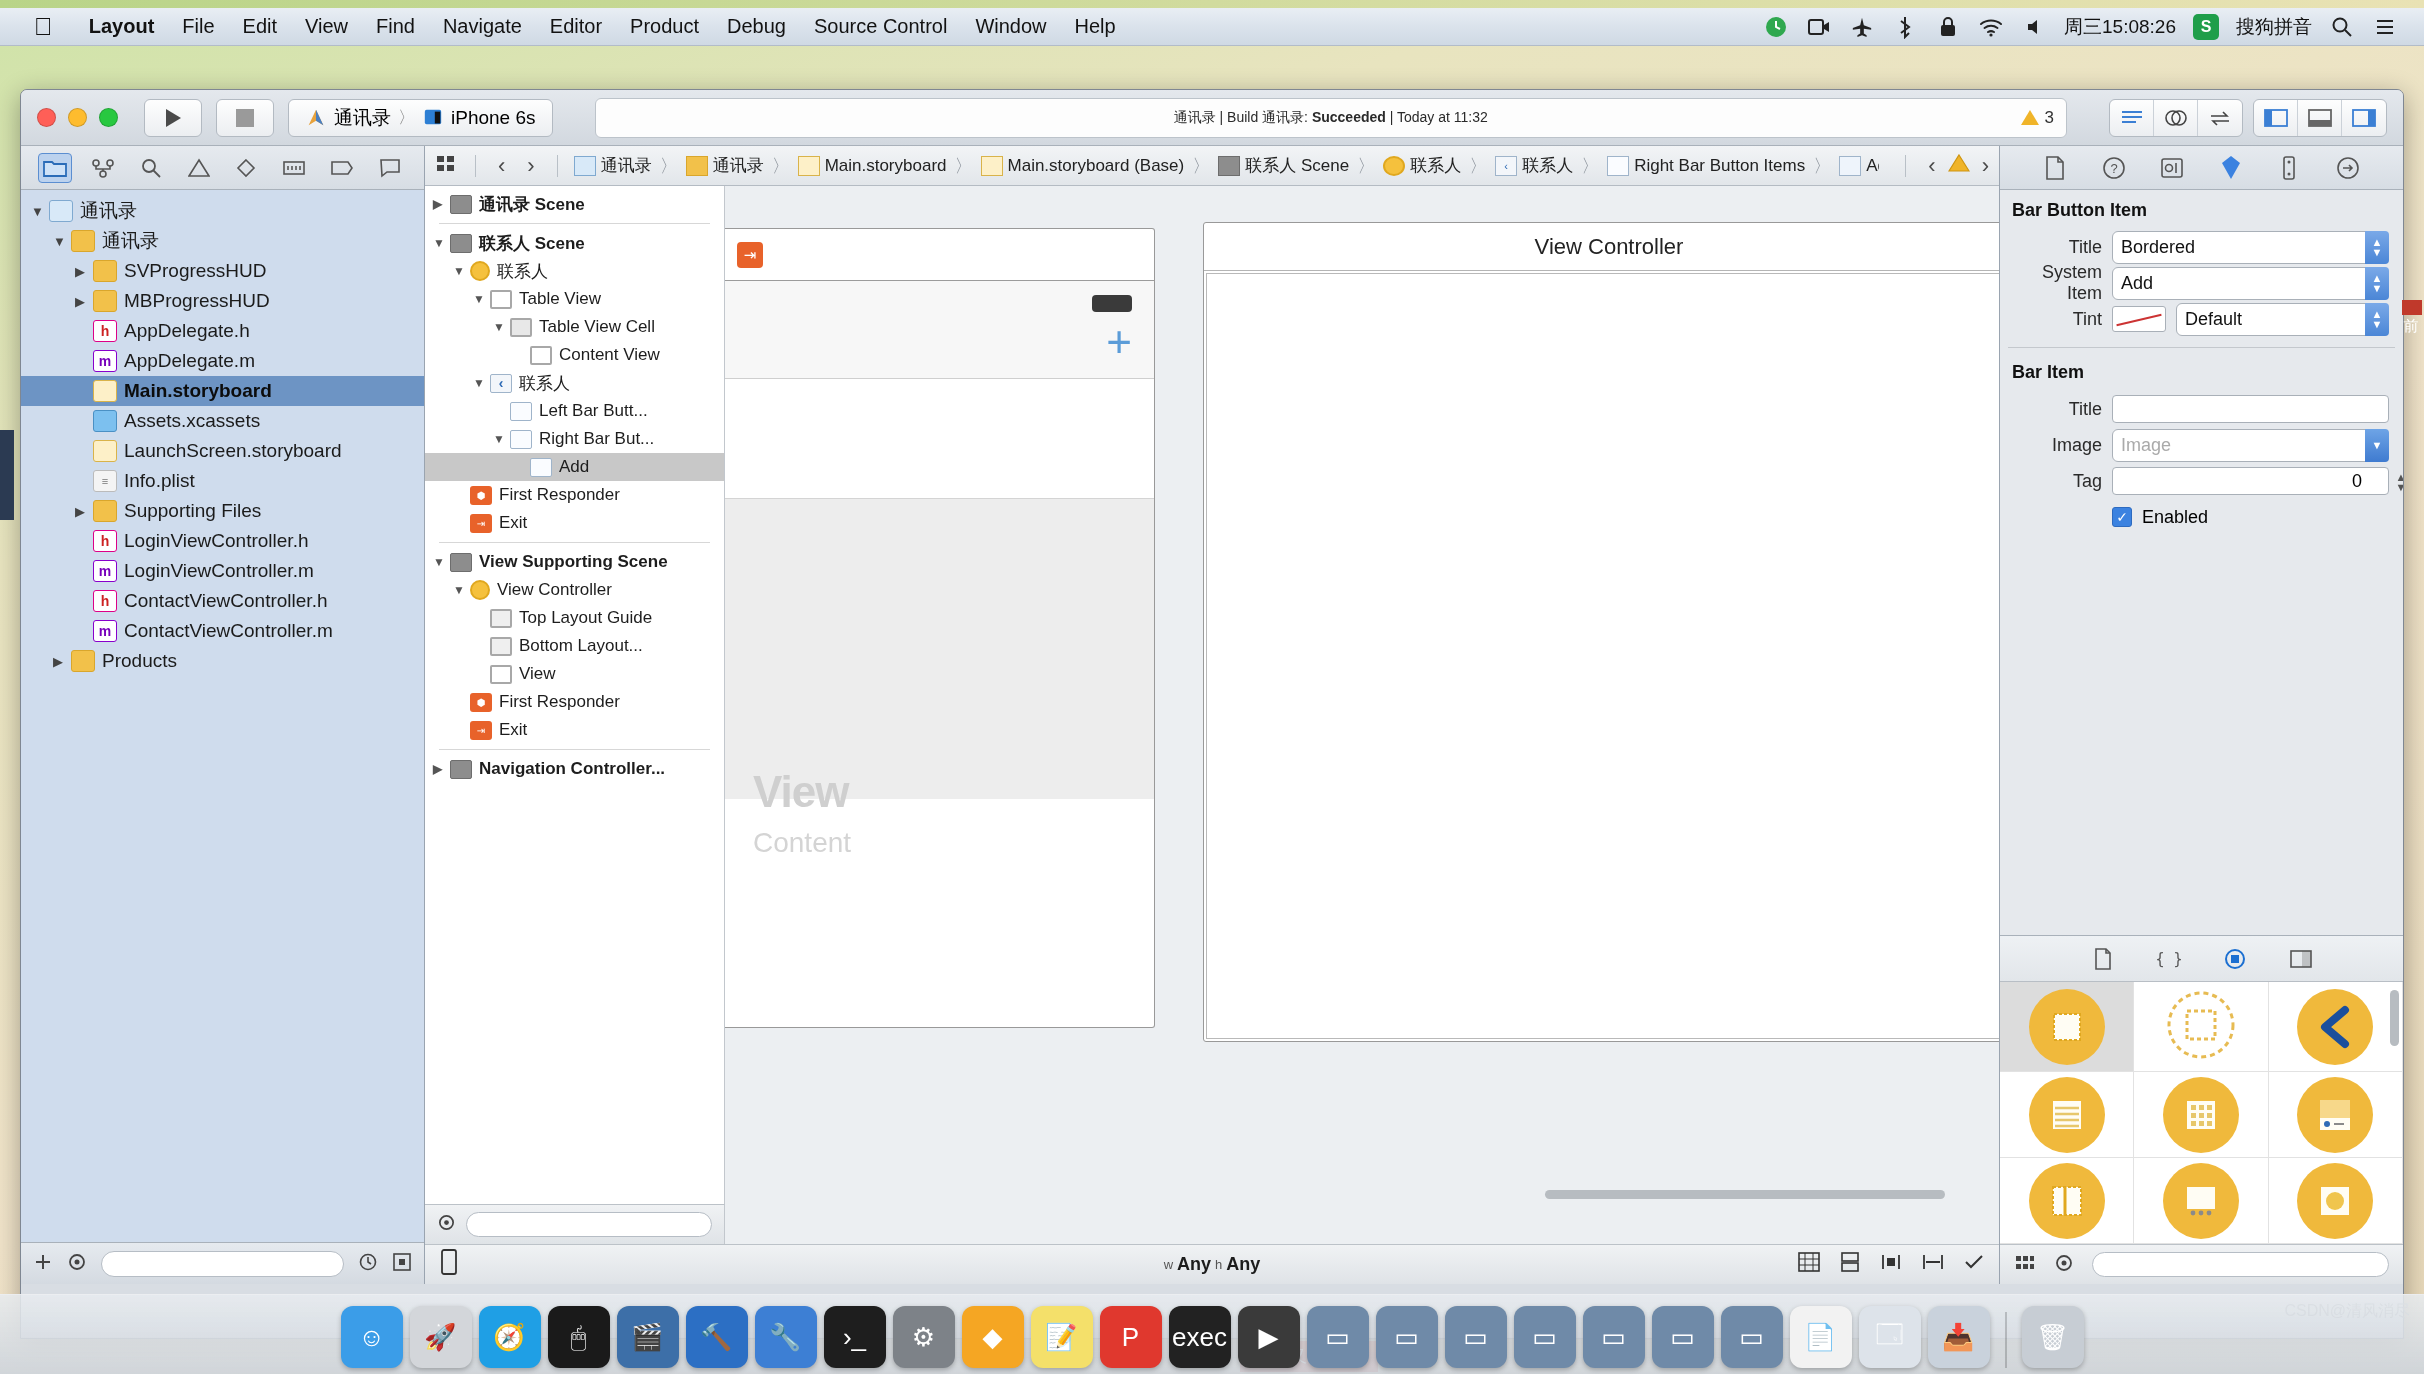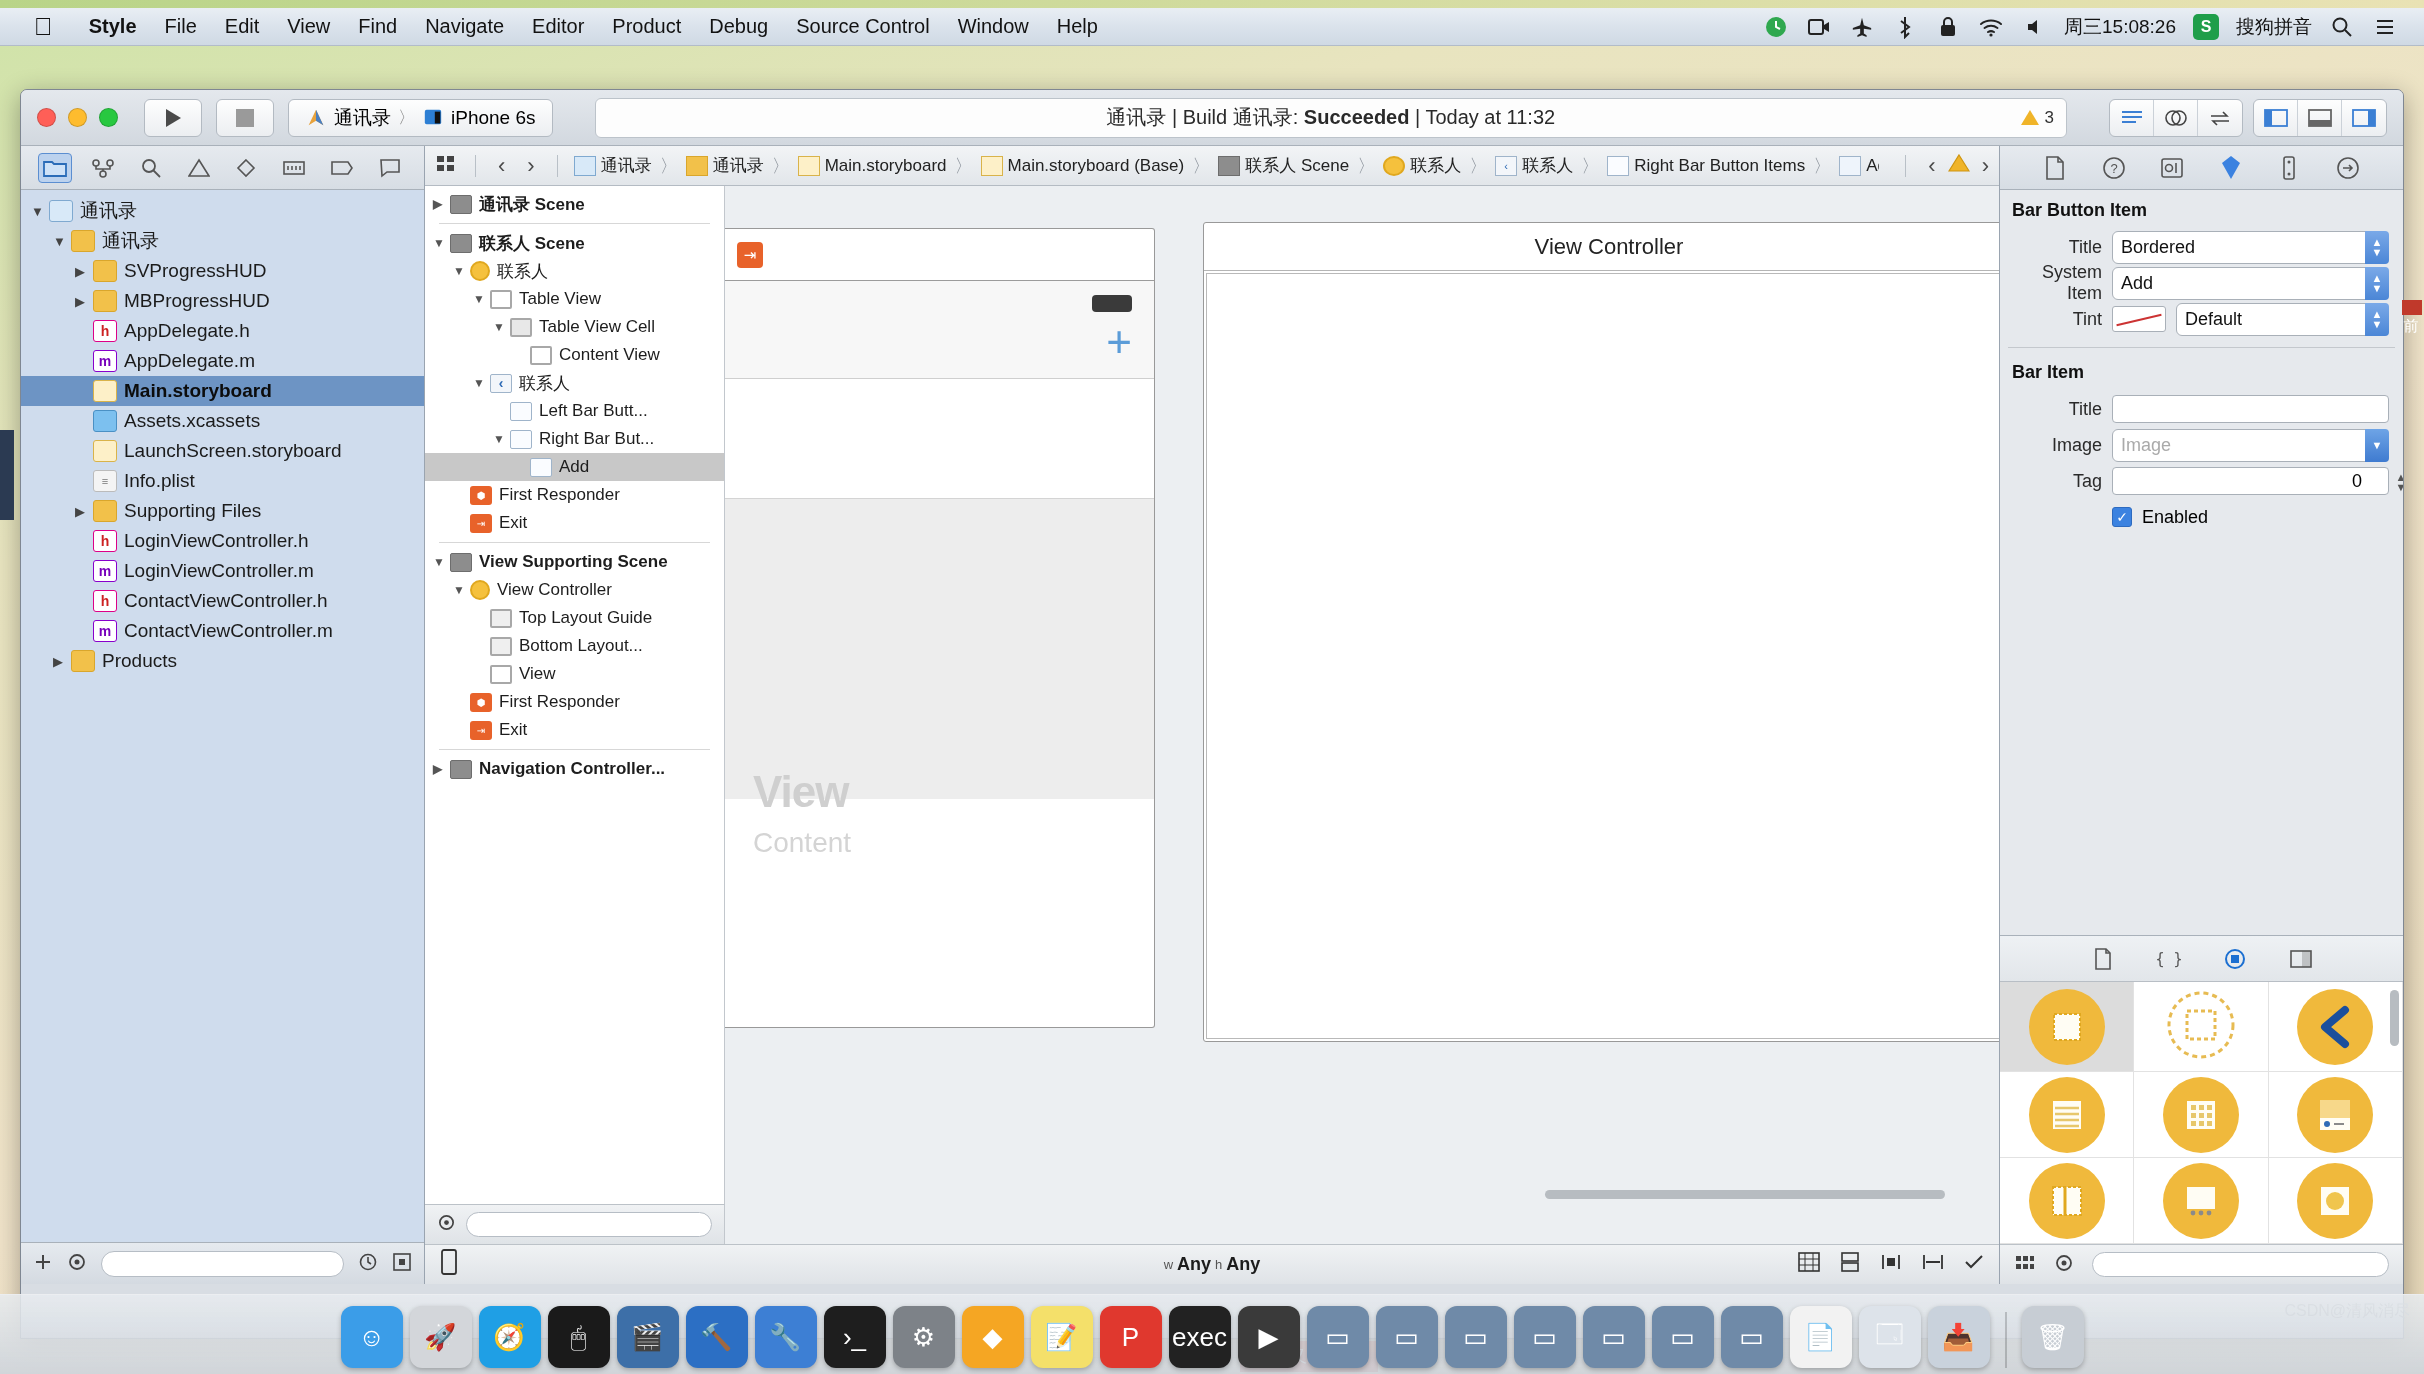--- a/index.html
+++ b/index.html
@@ -43,21 +43,21 @@
   .tbtn { background:linear-gradient(180deg,#fefefe,#eceef1);
     border:1px solid #b3bac2; border-radius:6px; height:38px; min-width:58px;
     display:flex; align-items:center; justify-content:center; }
   .scheme { background:linear-gradient(180deg,#fefefe,#eceef1);
     border:1px solid #b3bac2; border-radius:6px; height:38px;
     display:flex; align-items:center; gap:7px; padding:0 16px; font-size:19px; }
   .scheme-chev { color:#888; font-size:17px; }
   #statusbox { flex:1; margin:0 28px; height:40px; background:#fdfdfd;
     border:1px solid #bcc3ca; border-radius:6px; display:flex; align-items:center;
     position:relative; padding:0 18px; }
-  #statusbox .txt { font-size:20px; color:#2a2a2a; margin:0 auto;
+  #statusbox .txt { font-size:14px; color:#2a2a2a; margin:0 auto;
     position:absolute; left:50%; transform:translateX(-50%); white-space:nowrap; }
   #statusbox b { font-weight:bold; }
   .warn-cluster { position:absolute; right:12px; display:flex; align-items:center; gap:6px;
     font-size:17px; color:#333; }
   .tri-warn { width:0;height:0;border-left:9px solid transparent;
     border-right:9px solid transparent;border-bottom:15px solid #f0b429; }
   #tb-right { display:flex; gap:10px; align-items:center; }
   .seg { display:flex; background:linear-gradient(180deg,#fefefe,#eceef1);
     border:1px solid #b3bac2; border-radius:6px; overflow:hidden; height:38px; }
   .seg > div { width:44px; display:flex; align-items:center; justify-content:center;
@@ -260,21 +260,21 @@
 </style>
 </head>
 <body>
 
 <div id="desktop">
   <div id="wallpaper-strip"></div>
 
   <div id="menubar">
     <div class="mb-apple"></div>
     <div id="mb-items" style="display:flex;align-items:center;">
-        <div class="mb-item bold">Style</div>
+        <div class="mb-item bold">Layout</div>
         <div class="mb-item">File</div>
         <div class="mb-item">Edit</div>
         <div class="mb-item">View</div>
         <div class="mb-item">Find</div>
         <div class="mb-item">Navigate</div>
         <div class="mb-item">Editor</div>
         <div class="mb-item">Product</div>
         <div class="mb-item">Debug</div>
         <div class="mb-item">Source Control</div>
         <div class="mb-item">Window</div>

